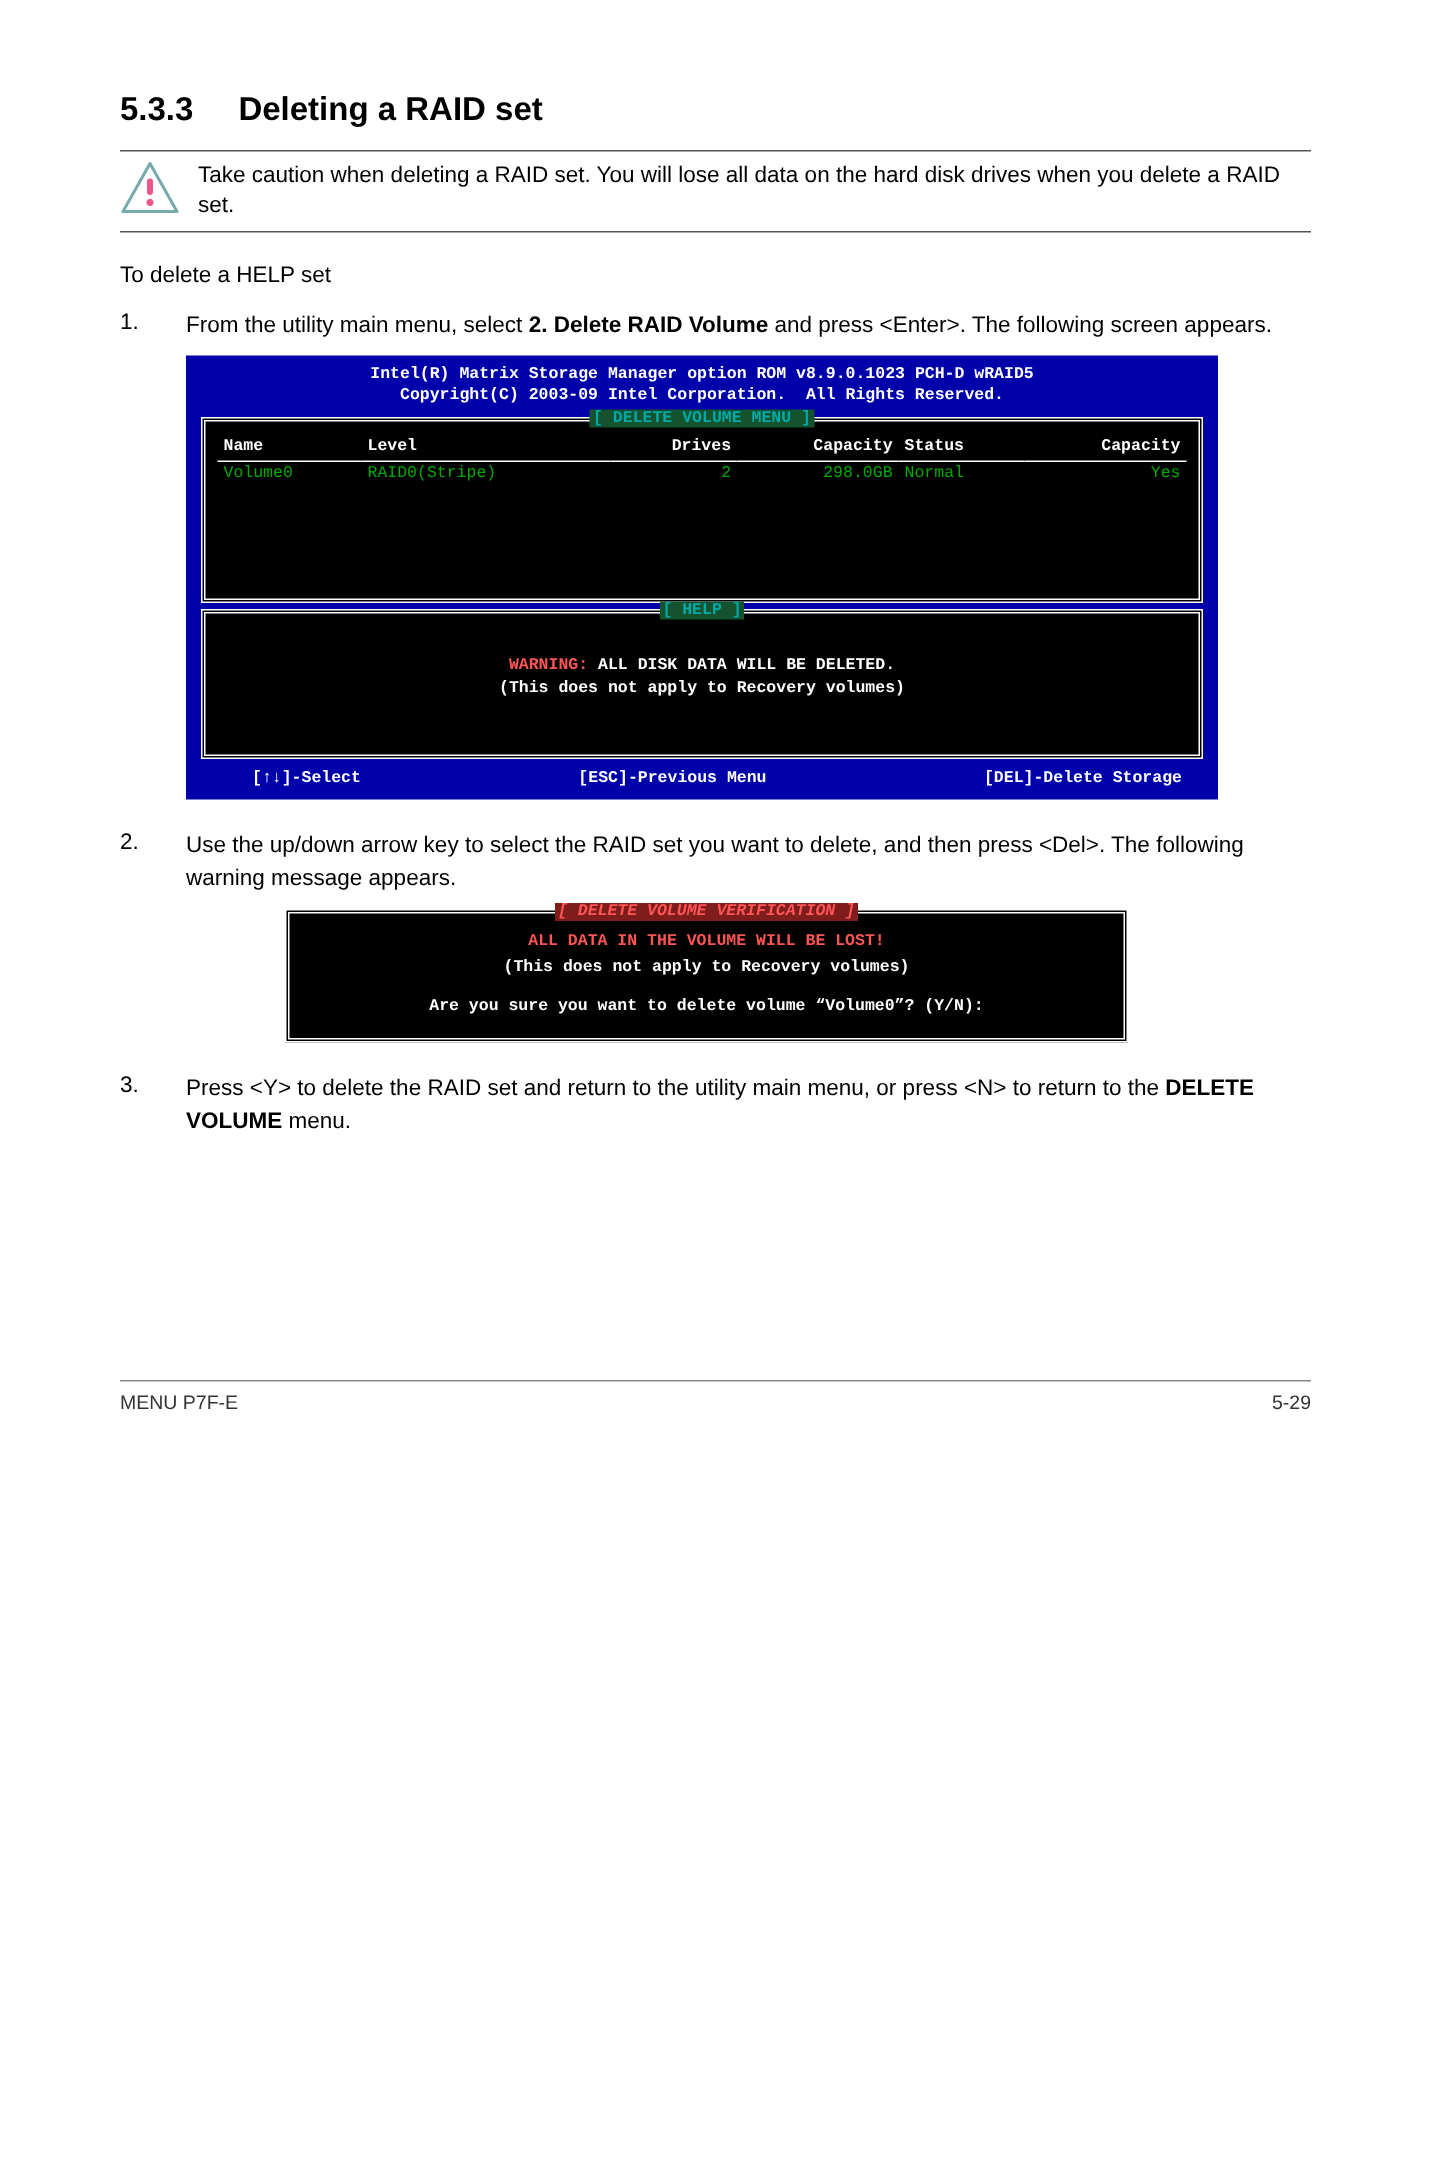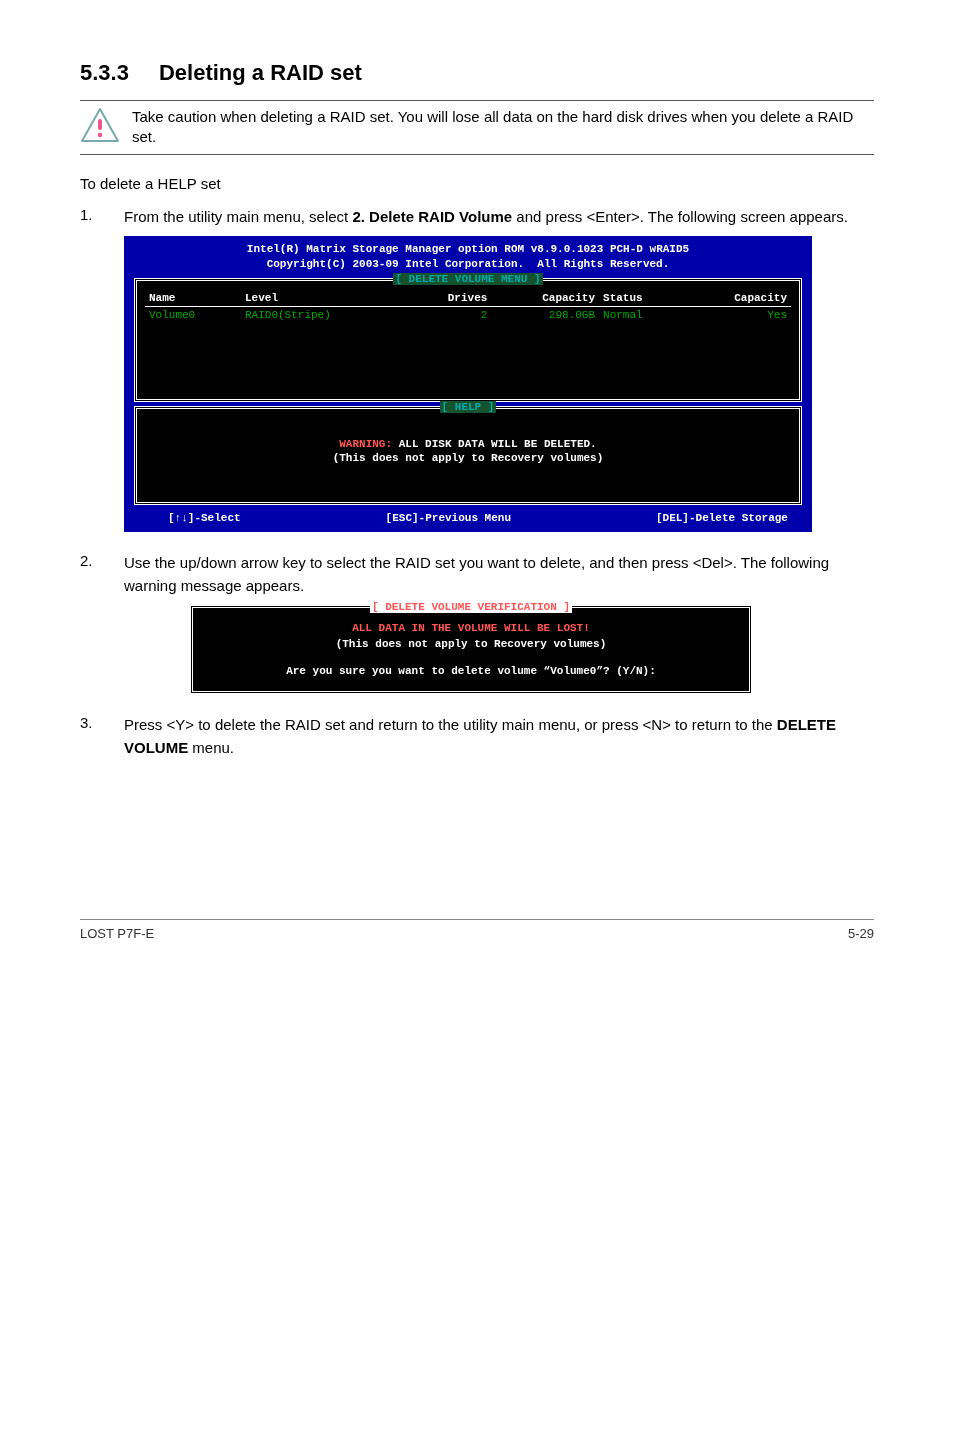--- a/index.html
+++ b/index.html
@@ -134,21 +134,21 @@
     text-align: center;
     padding: 4px 8px 12px 8px;
     line-height: 1.5;
   }
   .verify-title {
     color: #ff5555;
     margin-top: -13px;
     margin-bottom: 4px;
     font-weight: bold;
   }
-  .verify-title span { background: #ffffff; padding: 0 2px; }
+  .verify-title span { background: #7f1d1d; padding: 0 2px; font-style: italic; }
   .verify-body { font-weight: bold; }
   .footer-row {
     border-top: 1px solid #888;
     margin: 160px 0 0 0;
     padding-top: 6px;
     display: flex;
     justify-content: space-between;
     font-size: 13px;
     color: #333;
   }
@@ -242,17 +242,17 @@
   </div>
 
   <div class="step">
     <div class="step-num">3.</div>
     <div class="step-text">
       <span>Press &lt;Y&gt; to delete the RAID set and return to the utility main menu, or press &lt;N&gt; to return to the </span><b>DELETE VOLUME</b><span> menu.</span>
     </div>
   </div>
 
   <div class="footer-row">
-    <span>LOST P7F-E</span>
+    <span>MENU P7F-E</span>
     <span>5-29</span>
   </div>
 
 </div>
 
 </body></html>

